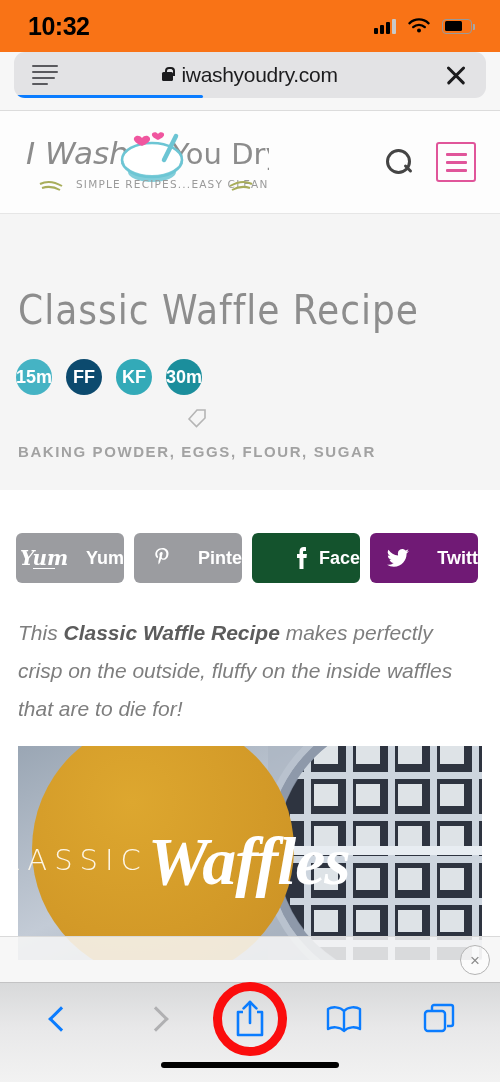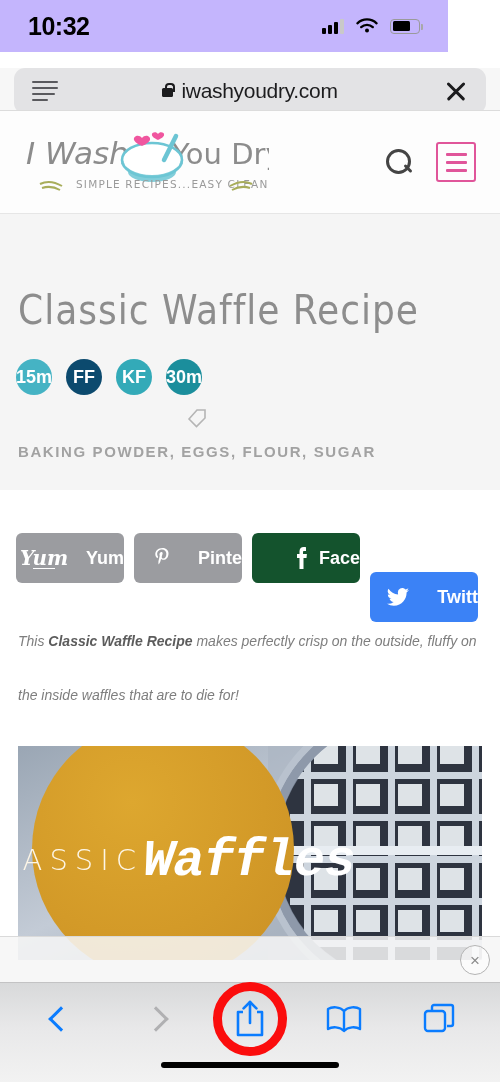--- a/index.html
+++ b/index.html
@@ -5,22 +5,22 @@
   * { margin:0; padding:0; box-sizing:border-box; }
   html, body {
     width:500px; height:1082px;
     font-family:"Liberation Sans", sans-serif;
     background:#fff; overflow:hidden;
   }
   .phone { position:relative; width:500px; height:1082px; background:#fff; }
 
   
   .statusbar {
-    position:absolute; top:0; left:0; width:448px; height:52px;
-    background:#c4b5fd;
+    position:absolute; top:0; left:0; width:500px; height:52px;
+    background:#f97316;
     display:flex; align-items:center; justify-content:space-between;
     padding:0 28px;
   }
   .clock { font-size:25px; font-weight:bold; color:#000; letter-spacing:-0.5px; }
   .status-right { display:flex; align-items:center; gap:11px; }
   .signal { display:flex; align-items:flex-end; gap:2px; height:15px; }
   .signal i { display:block; width:4px; background:#000; border-radius:1px; }
   .signal i:nth-child(1){ height:6px; }
   .signal i:nth-child(2){ height:9px; }
   .signal i:nth-child(3){ height:12px; }
@@ -31,21 +31,21 @@
   }
   .battery::after {
     content:""; position:absolute; right:-4px; top:4.5px;
     width:2.2px; height:6px; background:#a8a8a8; border-radius:0 1px 1px 0;
   }
   .battery span { display:block; height:100%; width:72%; background:#000; border-radius:1.5px; }
 
   
   .urlbar-wrap {
     position:absolute; top:52px; left:0; width:500px; height:58px;
-    background:#f7f7f7; padding:0 14px;margin-top:16px;
+    background:#f7f7f7; padding:0 14px;
   }
   .urlbar {
     position:relative; width:472px; height:46px; background:#e3e3e5;
     border-radius:11px; display:flex; align-items:center; overflow:hidden;
   }
   .reader-icon { width:26px; margin-left:18px; display:flex; flex-direction:column; gap:3.5px; }
   .reader-icon b { display:block; height:2.6px; background:#5a5a5e; border-radius:2px; }
   .reader-icon b:nth-child(1){ width:100%; }
   .reader-icon b:nth-child(2){ width:100%; }
   .reader-icon b:nth-child(3){ width:88%; }
@@ -148,21 +148,21 @@
   }
   .yum-icon {
     font-family:"DejaVu Serif", serif; font-style:italic;
     font-size:15px; font-weight:bold; border-bottom:1.5px solid #fff;
     line-height:1;
   }
 
   
   .intro {
     position:absolute; top:614px; left:18px; width:462px;
-    font-size:14px; line-height:54px; color:#7e7e7e;
+    font-size:21px; line-height:38px; color:#7e7e7e;
     font-style:italic;
   }
   .intro b { color:#5c5c5c; font-weight:bold; }
 
   
   .recipe-img {
     position:absolute; top:746px; left:18px;
     width:464px; height:214px; overflow:hidden; background:#b9c2ce;
   }
   .img-photo { position:absolute; inset:0; }
@@ -171,22 +171,22 @@
     width:262px; height:262px; border-radius:50%;
     background:radial-gradient(circle at 38% 32%, #dda72f 0%, #d39a28 55%, #c98f24 100%);
     display:flex; flex-direction:row; align-items:center;
     justify-content:center; padding-top:22px;
   }
   .cb-classic {
     color:#fdf6e7; font-size:29px; letter-spacing:7px;
     font-weight:300; font-family:"DejaVu Sans","Liberation Sans",sans-serif;
   }
   .cb-waffles {
-    color:#fff; font-size:52px; font-style:italic; font-weight:bold;
-    font-family:Liberation Mono, monospace;
+    color:#fff; font-size:68px; font-style:italic; font-weight:bold;
+    font-family:Liberation Serif, serif;
     margin-top:2px; letter-spacing:-1px;
   }
 
   
   .ad-overlay {
     position:absolute; top:936px; left:0; width:500px; height:46px;
     background:rgba(246,246,246,0.86);
     border-top:1px solid #dadada;
   }
   .ad-close {
@@ -321,21 +321,21 @@
       <span>Pinte</span>
     </div>
     <div class="share-btn" style="background: #14532d; padding-left: 42px;">
       <span class="sicon">
         <svg width="12" height="22" viewBox="0 0 12 22">
           <path d="M8 7V5.2c0-.8.2-1.2 1.4-1.2H11V0.2C10.6.15 9.7 0 8.7 0 6.2 0 4.5 1.5 4.5 4.3V7H2v4h2.5v11h4V11h3l.4-4H8z" fill="#fff"></path>
         </svg>
       </span>
       <span>Face</span>
     </div>
-    <div class="share-btn" style="background: #3b82f6; margin-top: 39px;">
+    <div class="share-btn" style="background: #701a75;">
       <span class="sicon">
         <svg width="22" height="18" viewBox="0 0 22 18">
           <path d="M22 2.1c-.8.36-1.66.6-2.57.7a4.5 4.5 0 001.97-2.47c-.87.5-1.83.88-2.85 1.08A4.47 4.47 0 0011 5.5c0 .35.04.7.11 1.02A12.7 12.7 0 011.5.83a4.5 4.5 0 001.4 6c-.74-.03-1.43-.23-2.04-.56v.05a4.48 4.48 0 003.6 4.4c-.36.1-.74.15-1.14.15-.28 0-.55-.03-.81-.08a4.48 4.48 0 004.18 3.1A9 9 0 010 15.8 12.65 12.65 0 006.85 17.8c8.22 0 12.72-6.8 12.72-12.7l-.01-.58A9 9 0 0022 2.1z" fill="#fff"></path>
         </svg>
       </span>
       <span>Twitt</span>
     </div>
   </div>
 
   <div class="intro">

